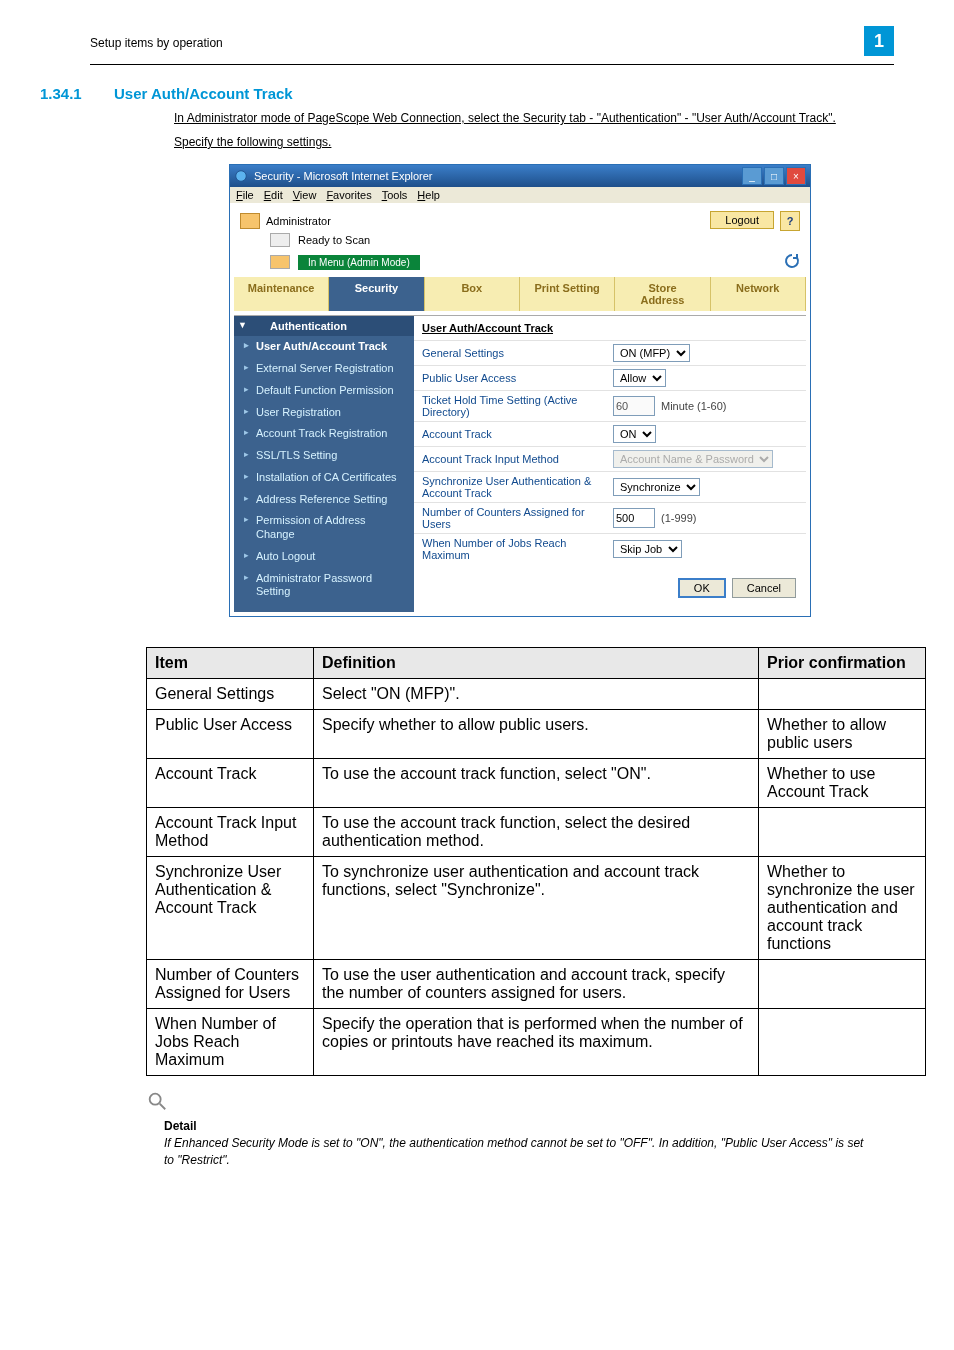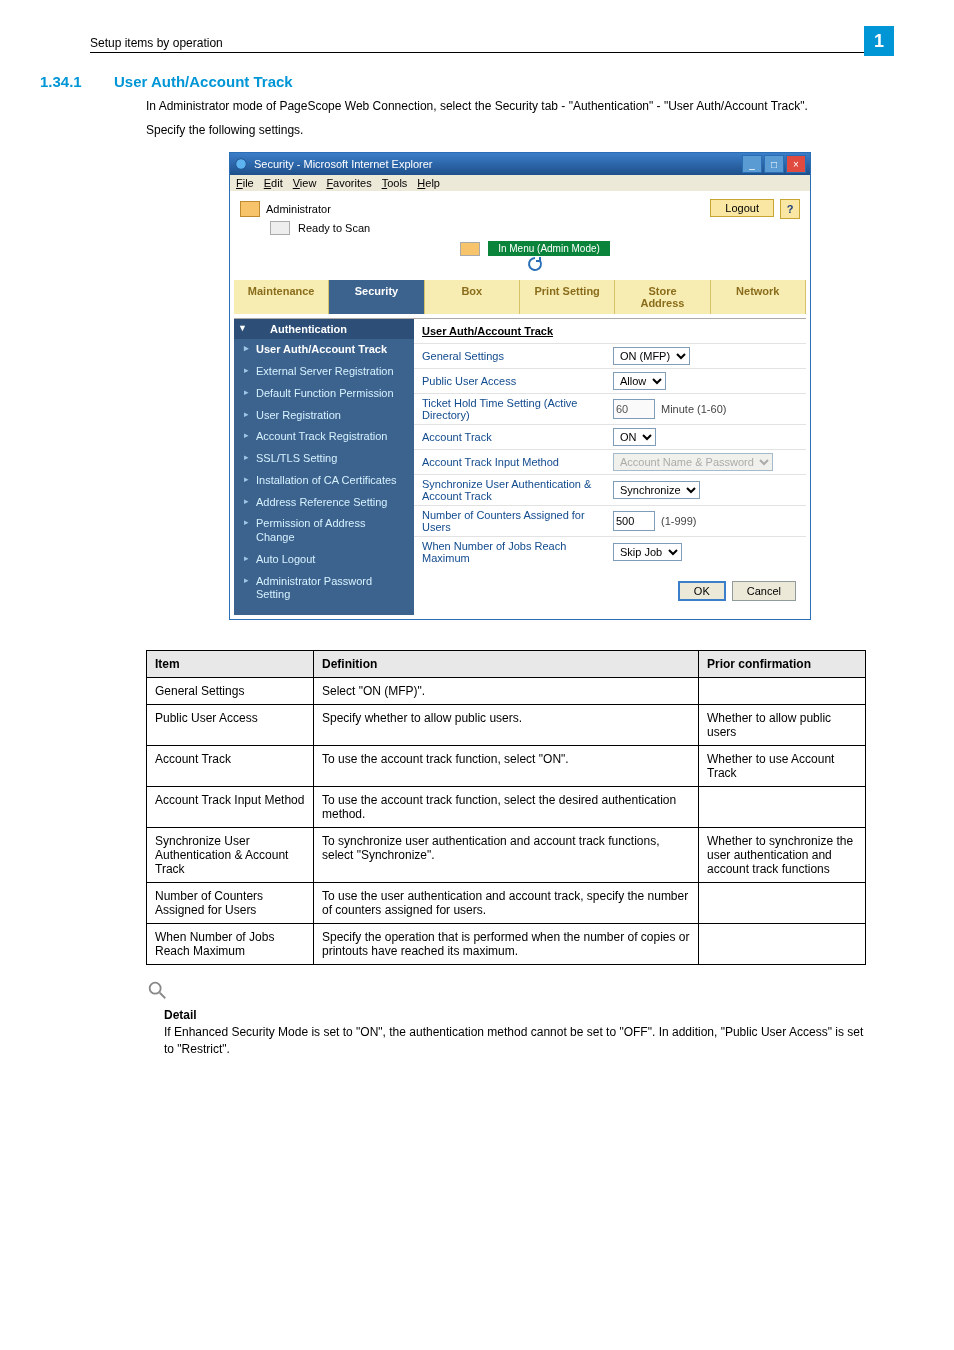--- a/index.html
+++ b/index.html
@@ -12,21 +12,21 @@
   }
   .page {
     padding: 20px 60px 0 90px;
     box-sizing: border-box;
   }
   .header-line {
     display: flex;
     align-items: flex-end;
     justify-content: space-between;
     border-bottom: 1px solid #000;
-    padding-bottom: 2px;
+    padding-bottom: 14px;
   }
   .header-right-box {
     width: 30px;
     height: 30px;
     background: #0096d6;
     color: #fff;
     font-weight: bold;
     font-size: 18px;
     display: flex;
     align-items: center;
@@ -46,22 +46,23 @@
     font-size: 15px;
     margin-left: -50px;
     width: 50px;
   }
   .section-title {
     color: #0096d6;
     font-weight: bold;
     font-size: 15px;
   }
   .body-p {
-    margin: 8px 0 8px 56px;
+    margin: 8px 0 8px 84px;
     line-height: 1.35;
+    text-decoration: underline;
   }
   .screenshot-wrap {
     margin: 14px 0 30px 56px;
     display: flex;
     justify-content: center;
   }
   
   .ie-window {
     border: 1px solid #2a6fb5;
     width: 580px;
@@ -136,21 +137,20 @@
     font-size: 10px;
   }
   .refresh-icon {
     display:inline-block;
   }
   .status-bar-row {
     display: flex;
     justify-content: space-between;
     align-items: center;
     padding: 0 10px 6px 40px;
-    flex-direction: column;
   }
   .tab-strip {
     display: flex;
     font-size: 11px;
     margin: 0 4px;
   }
   .tab {
     flex: 1;
     text-align: center;
     padding: 5px 13px;
@@ -253,22 +253,22 @@
     padding: 2px 14px;
     font-size: 11px;
   }
   .win-button.primary {
     border: 2px solid #3b7ec9;
   }
   
   .def-table {
     margin: 0 0 0 56px;
     border-collapse: collapse;
-    width: 720px;
-    font-size: 12px;
+    width: 780px;
+    font-size: 16px;
   }
   .def-table th, .def-table td {
     border: 1px solid #000;
     padding: 6px 8px;
     vertical-align: top;
     text-align: left;
   }
   .def-table th {
     background: #e8e8e8;
     font-weight: bold;
@@ -276,20 +276,21 @@
   .def-table .c1 { width: 150px; }
   .def-table .c3 { width: 150px; }
   .detail-block {
     margin: 14px 0 0 56px;
   }
   .detail-h {
     font-weight: bold;
     margin: 4px 0 2px 18px;
   }
   .detail-p {
+    font-style: italic;
     margin: 0 0 0 18px;
     line-height: 1.35;
     max-width: 700px;
   }
   .footer {
     margin-top: 320px;
     border-top: 1px solid #000;
     display: flex;
     justify-content: space-between;
     padding: 4px 60px 10px 90px;

